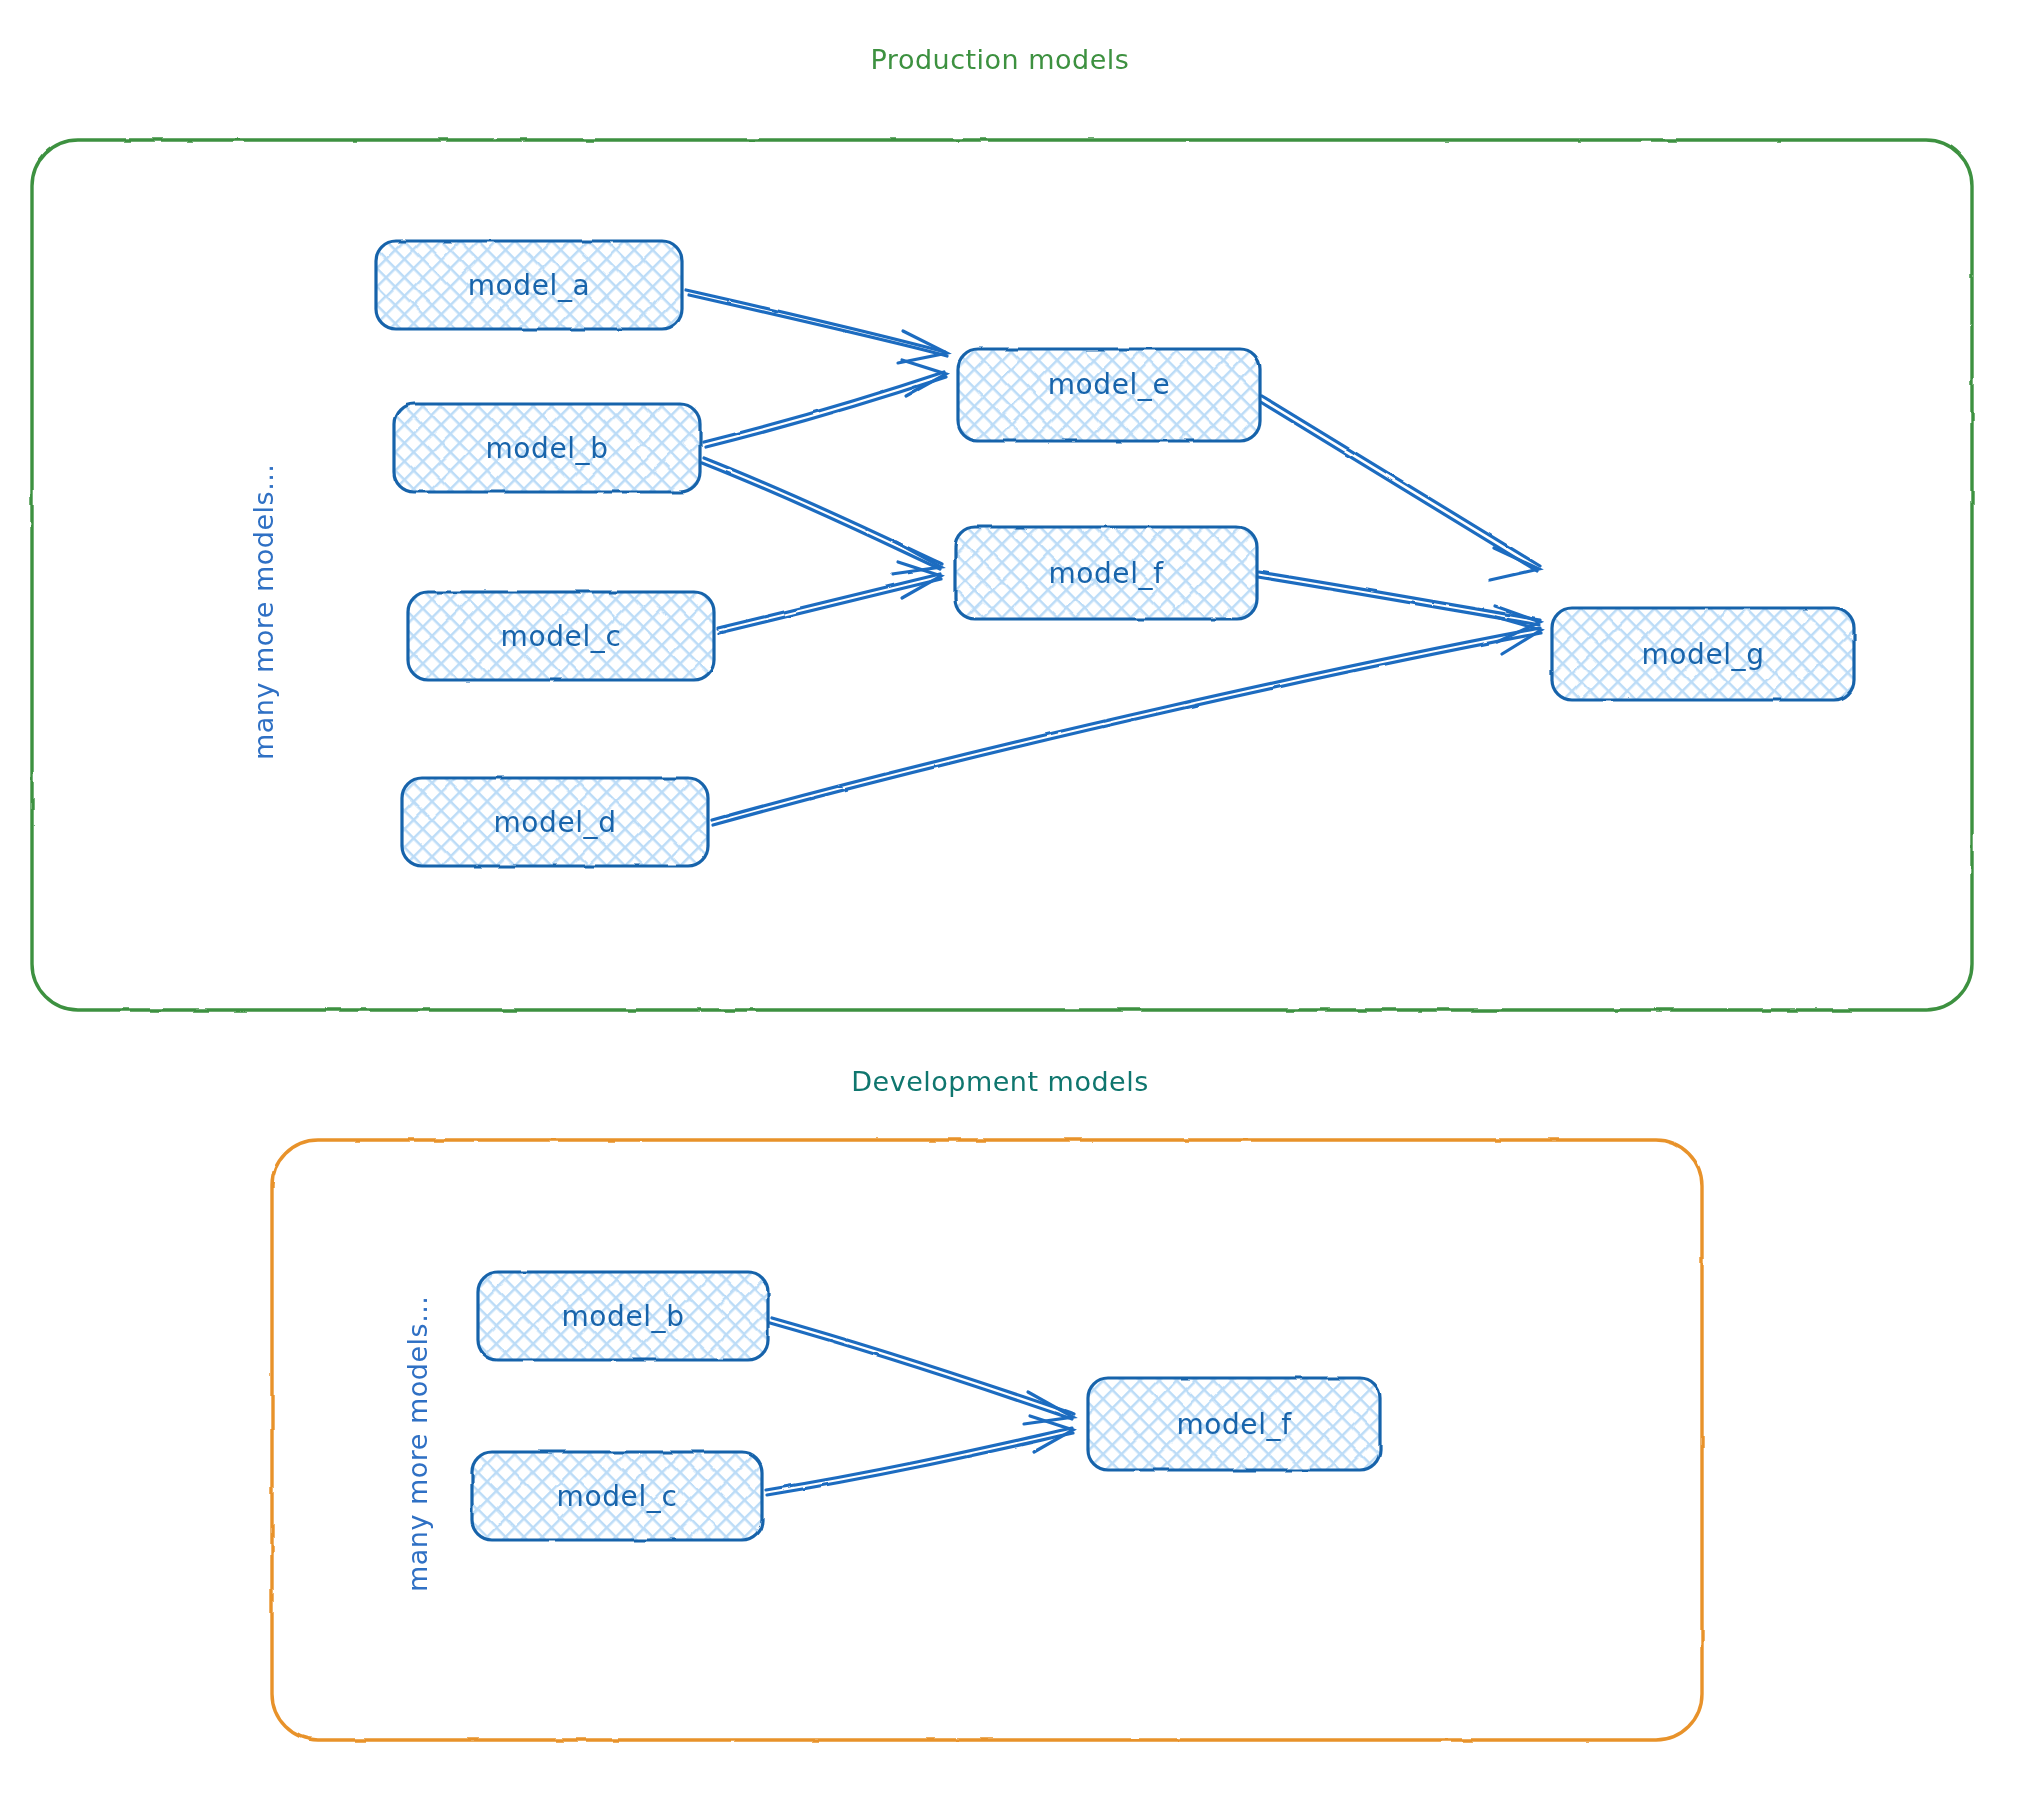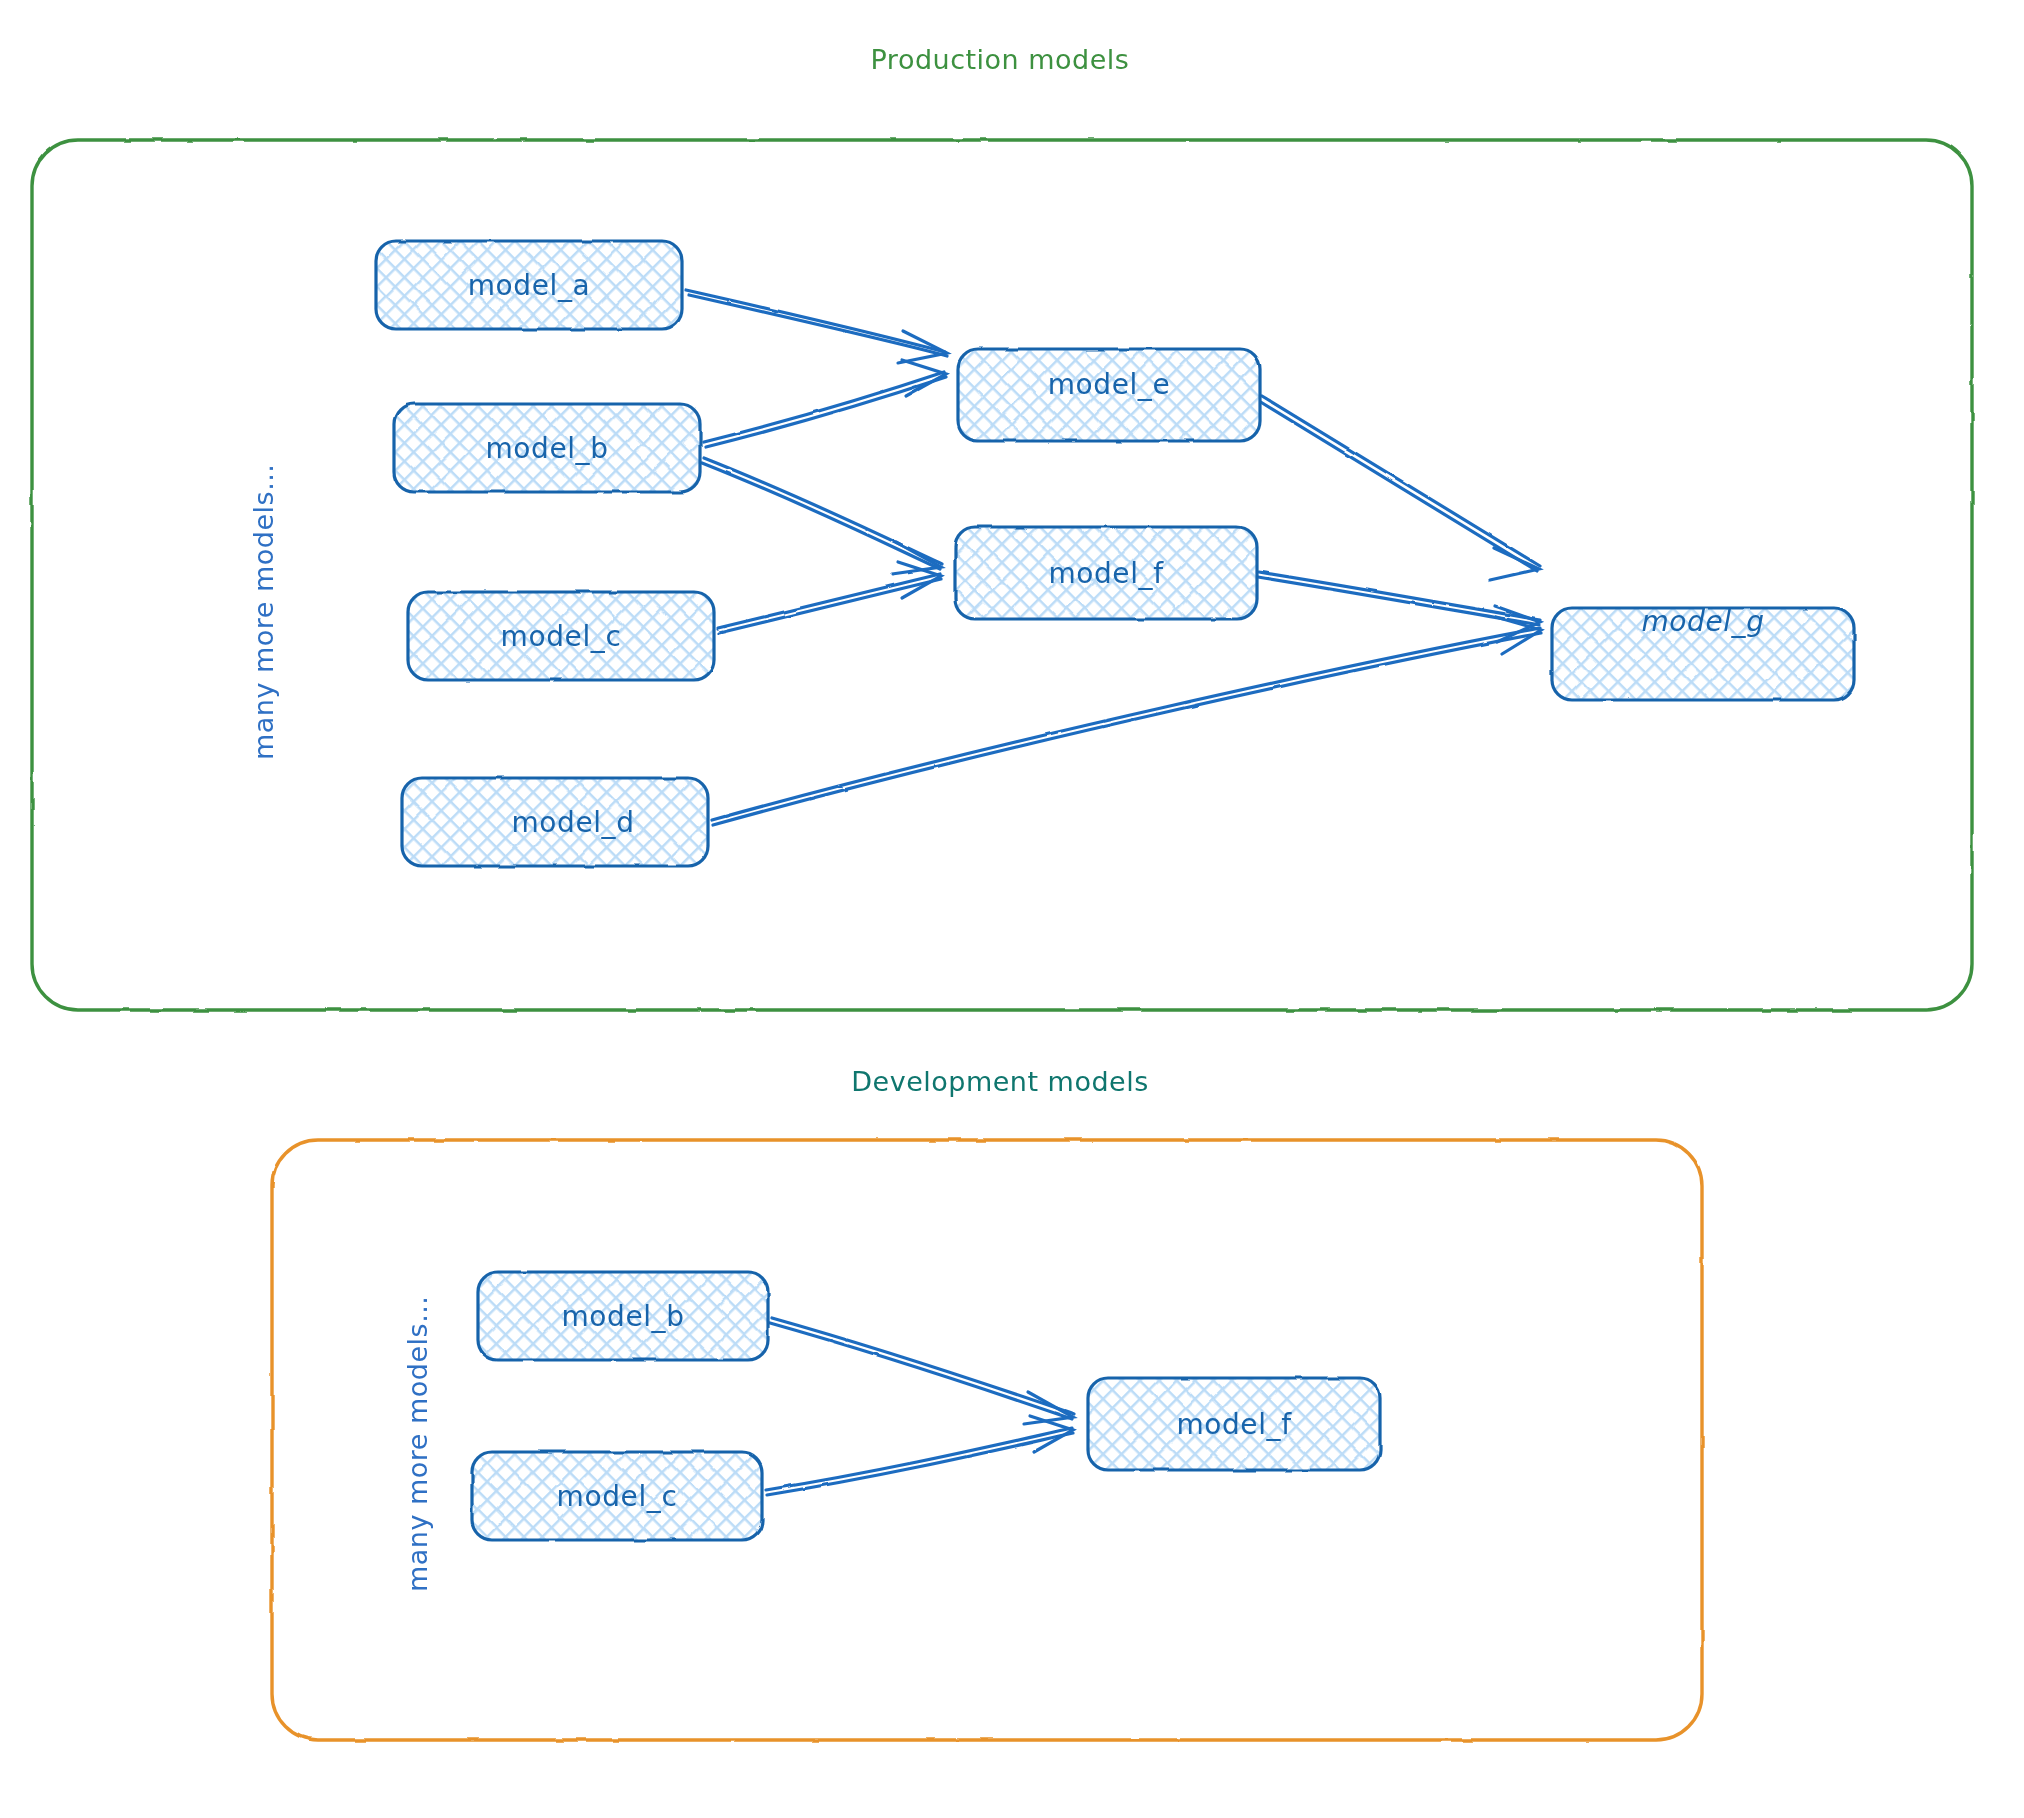--- a/index.html
+++ b/index.html
@@ -162,22 +162,22 @@
 
   <div class="grp-title dev" style="left:1000px; top:1066px;">Development models</div>
 
   <div class="vlabel" style="left:248px; top:760px; transform:rotate(-90deg);">many more models...</div>
 
   <div class="vlabel" style="left:402px; top:1592px; transform:rotate(-90deg);">many more models...</div>
 
   <div class="node-label" style="left:529px; top:285px;">model_a</div>
   <div class="node-label" style="left:547px; top:448px;">model_b</div>
   <div class="node-label" style="left:561px; top:636px;">model_c</div>
-  <div class="node-label" style="left:573px; top:822px;">model_d</div>
+  <div class="node-label" style="left:555px; top:822px;">model_d</div>
   <div class="node-label" style="left:1109px; top:384px;">model_e</div>
   <div class="node-label" style="left:1106px; top:573px;">model_f</div>
-  <div class="node-label" style="left:1703px; top:621px;font-style:italic;">model_g</div>
+  <div class="node-label" style="left:1703px; top:654px;">model_g</div>
 
   <div class="node-label" style="left:623px; top:1316px;">model_b</div>
   <div class="node-label" style="left:617px; top:1496px;">model_c</div>
   <div class="node-label" style="left:1234px; top:1424px;">model_f</div>
 
 </div>
 
 </body></html>

